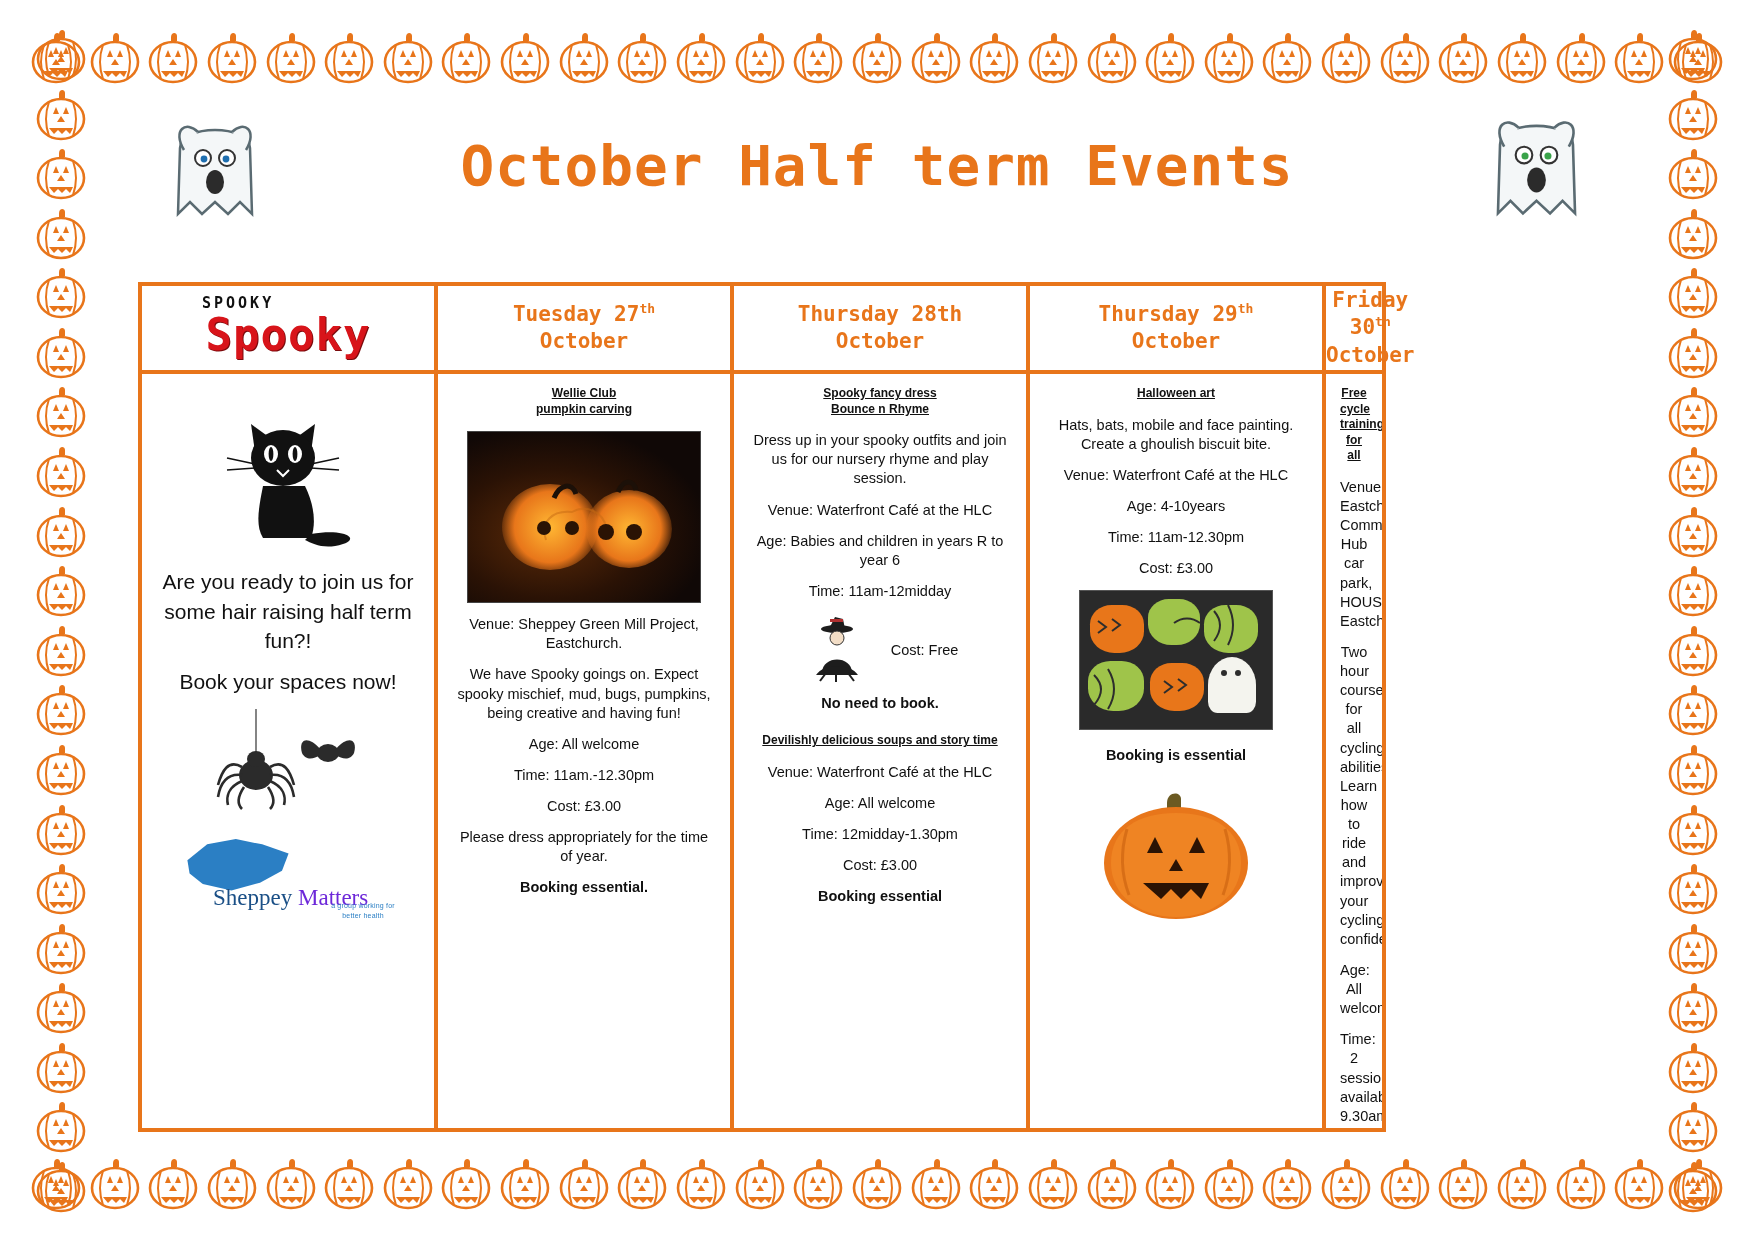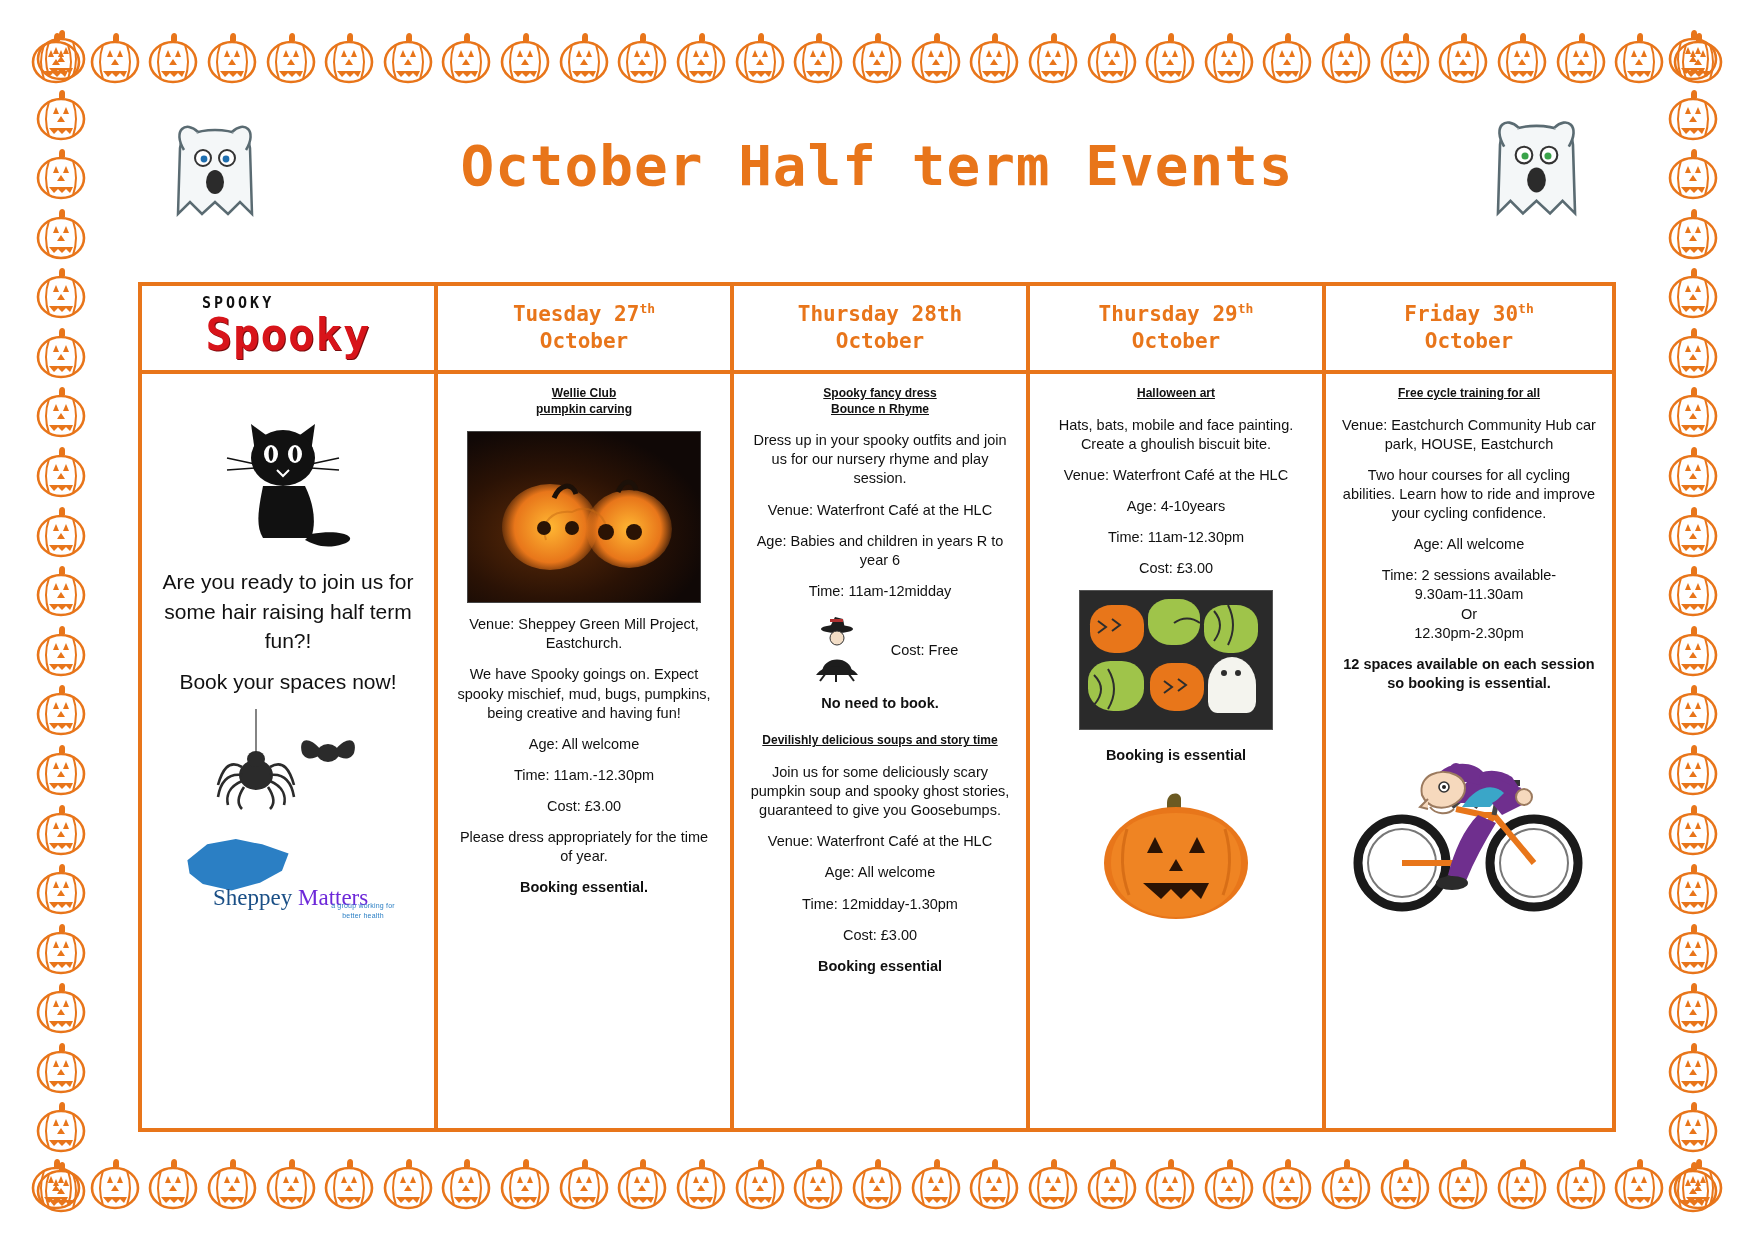--- a/index.html
+++ b/index.html
@@ -69,21 +69,21 @@
     position: absolute;
     right: 50px;
     top: 5px;
   }
 
   
   .grid {
     position: absolute;
     top: 282px;
     left: 138px;
-    width: 1478px;
+    width: 1248px;
     height: 850px;
     border: 4px solid #E8751A;
     box-sizing: border-box;
     display: flex;
     flex-direction: column;
     background: #fff;
   }
   .head-row {
     display: flex;
     height: 84px;
@@ -1437,21 +1437,20 @@
               </g>
             </svg>
           </span>
           <span>Cost:  Free</span>
         </div>
 
         <p class="note-bold">No need to book.</p>
 
         <div class="sub-head" style="margin-top:20px">Devilishly delicious soups and story time</div>
 
-        <p>Join us for some deliciously scary pumpkin soup and spooky ghost stories, guaranteed to give you Goosebumps.</p>
         <p>Venue: Waterfront Café at the HLC</p>
         <p>Age: All welcome</p>
         <p>Time: 12midday-1.30pm</p>
         <p>Cost: £3.00</p>
         <p class="note-bold">Booking essential</p>
       </div>
 
       <div class="cell col-3 body-cell">
         <div class="sub-head">Halloween art</div>
 

